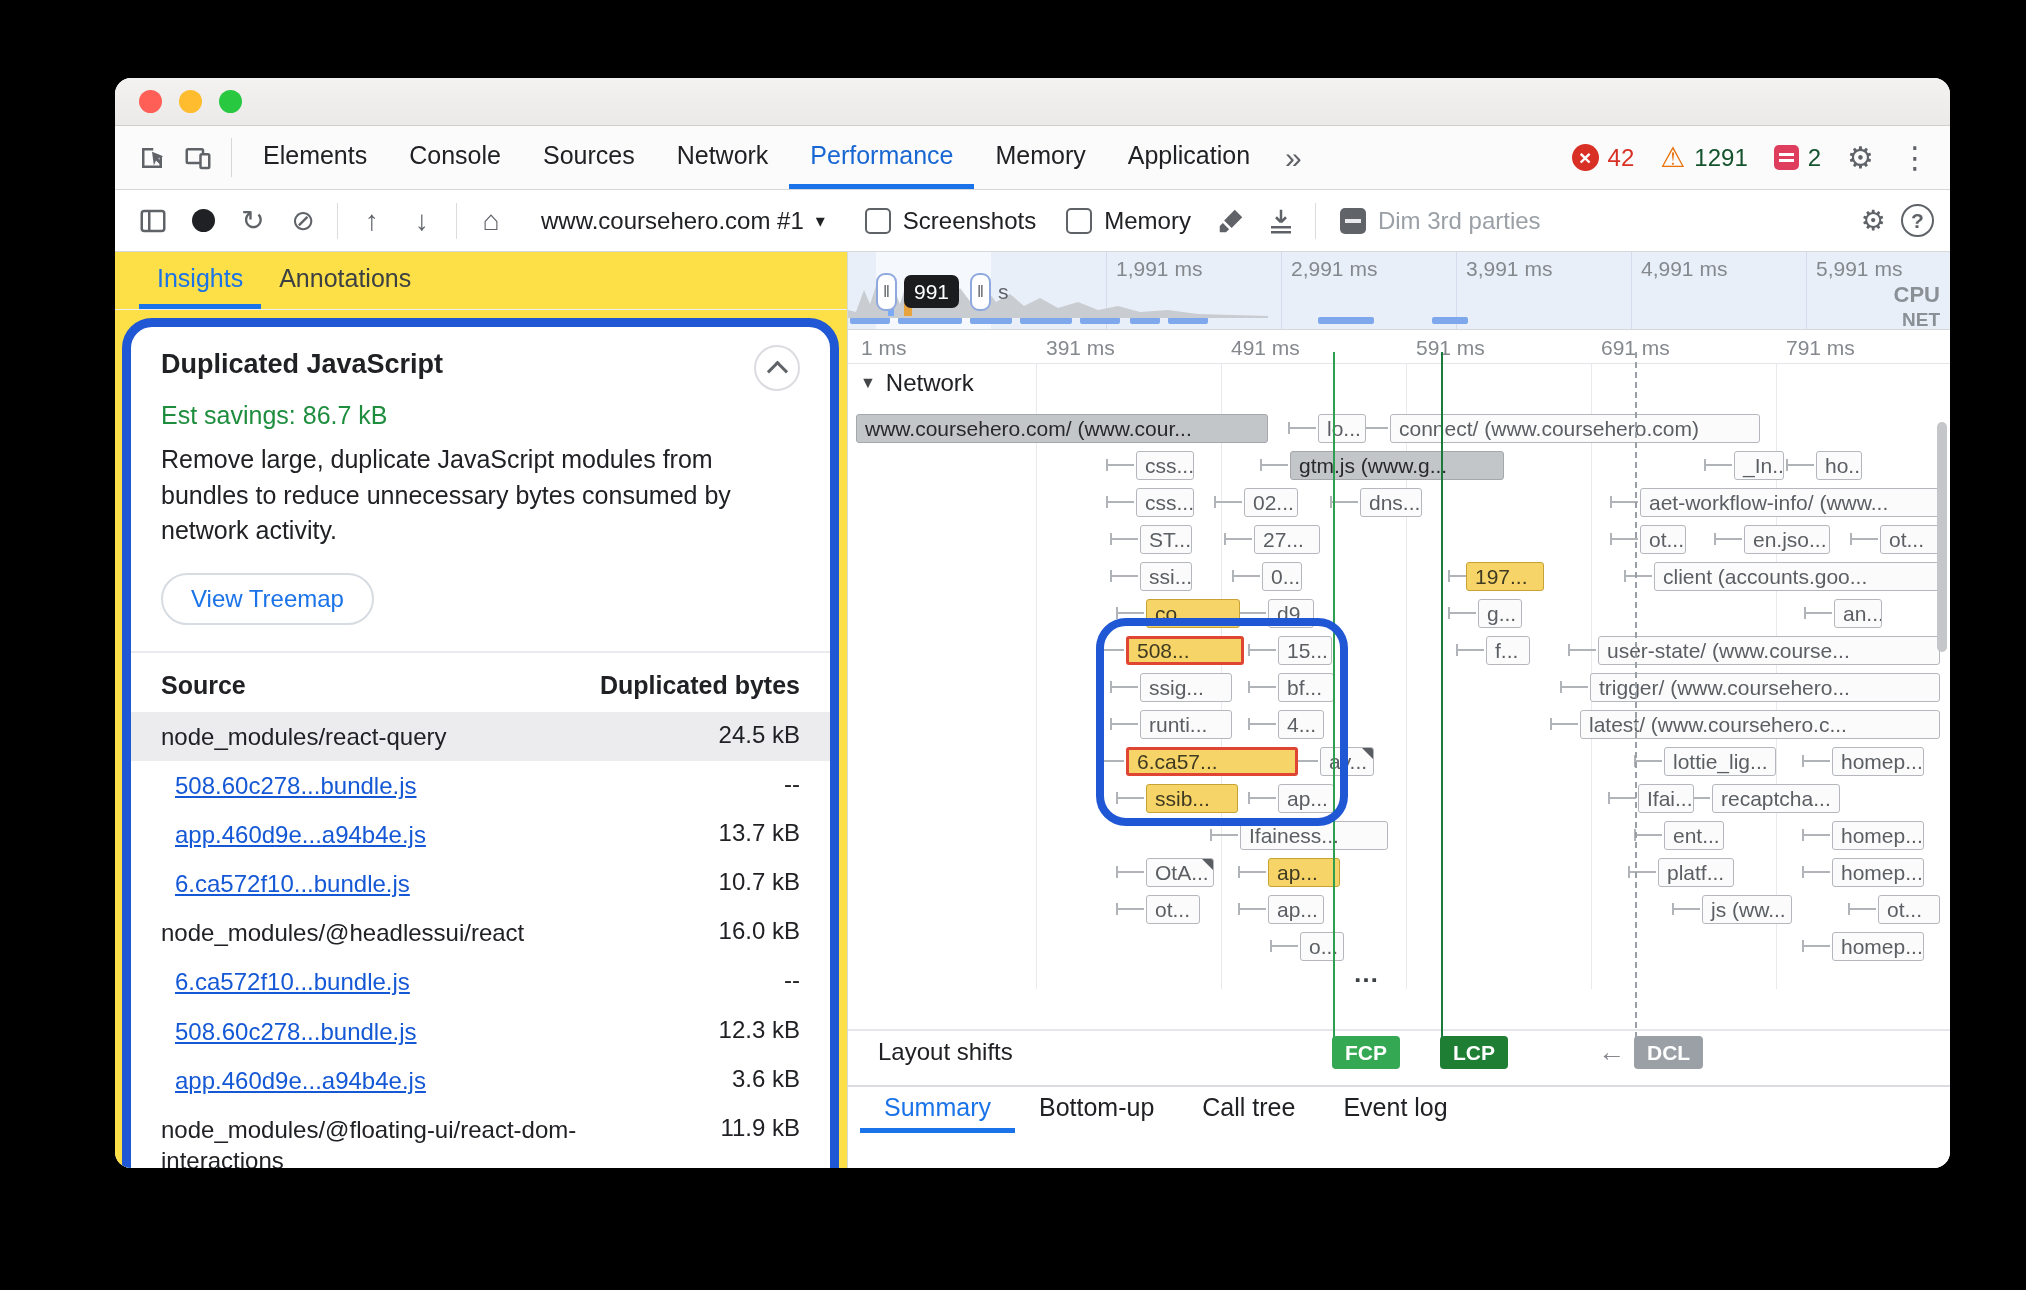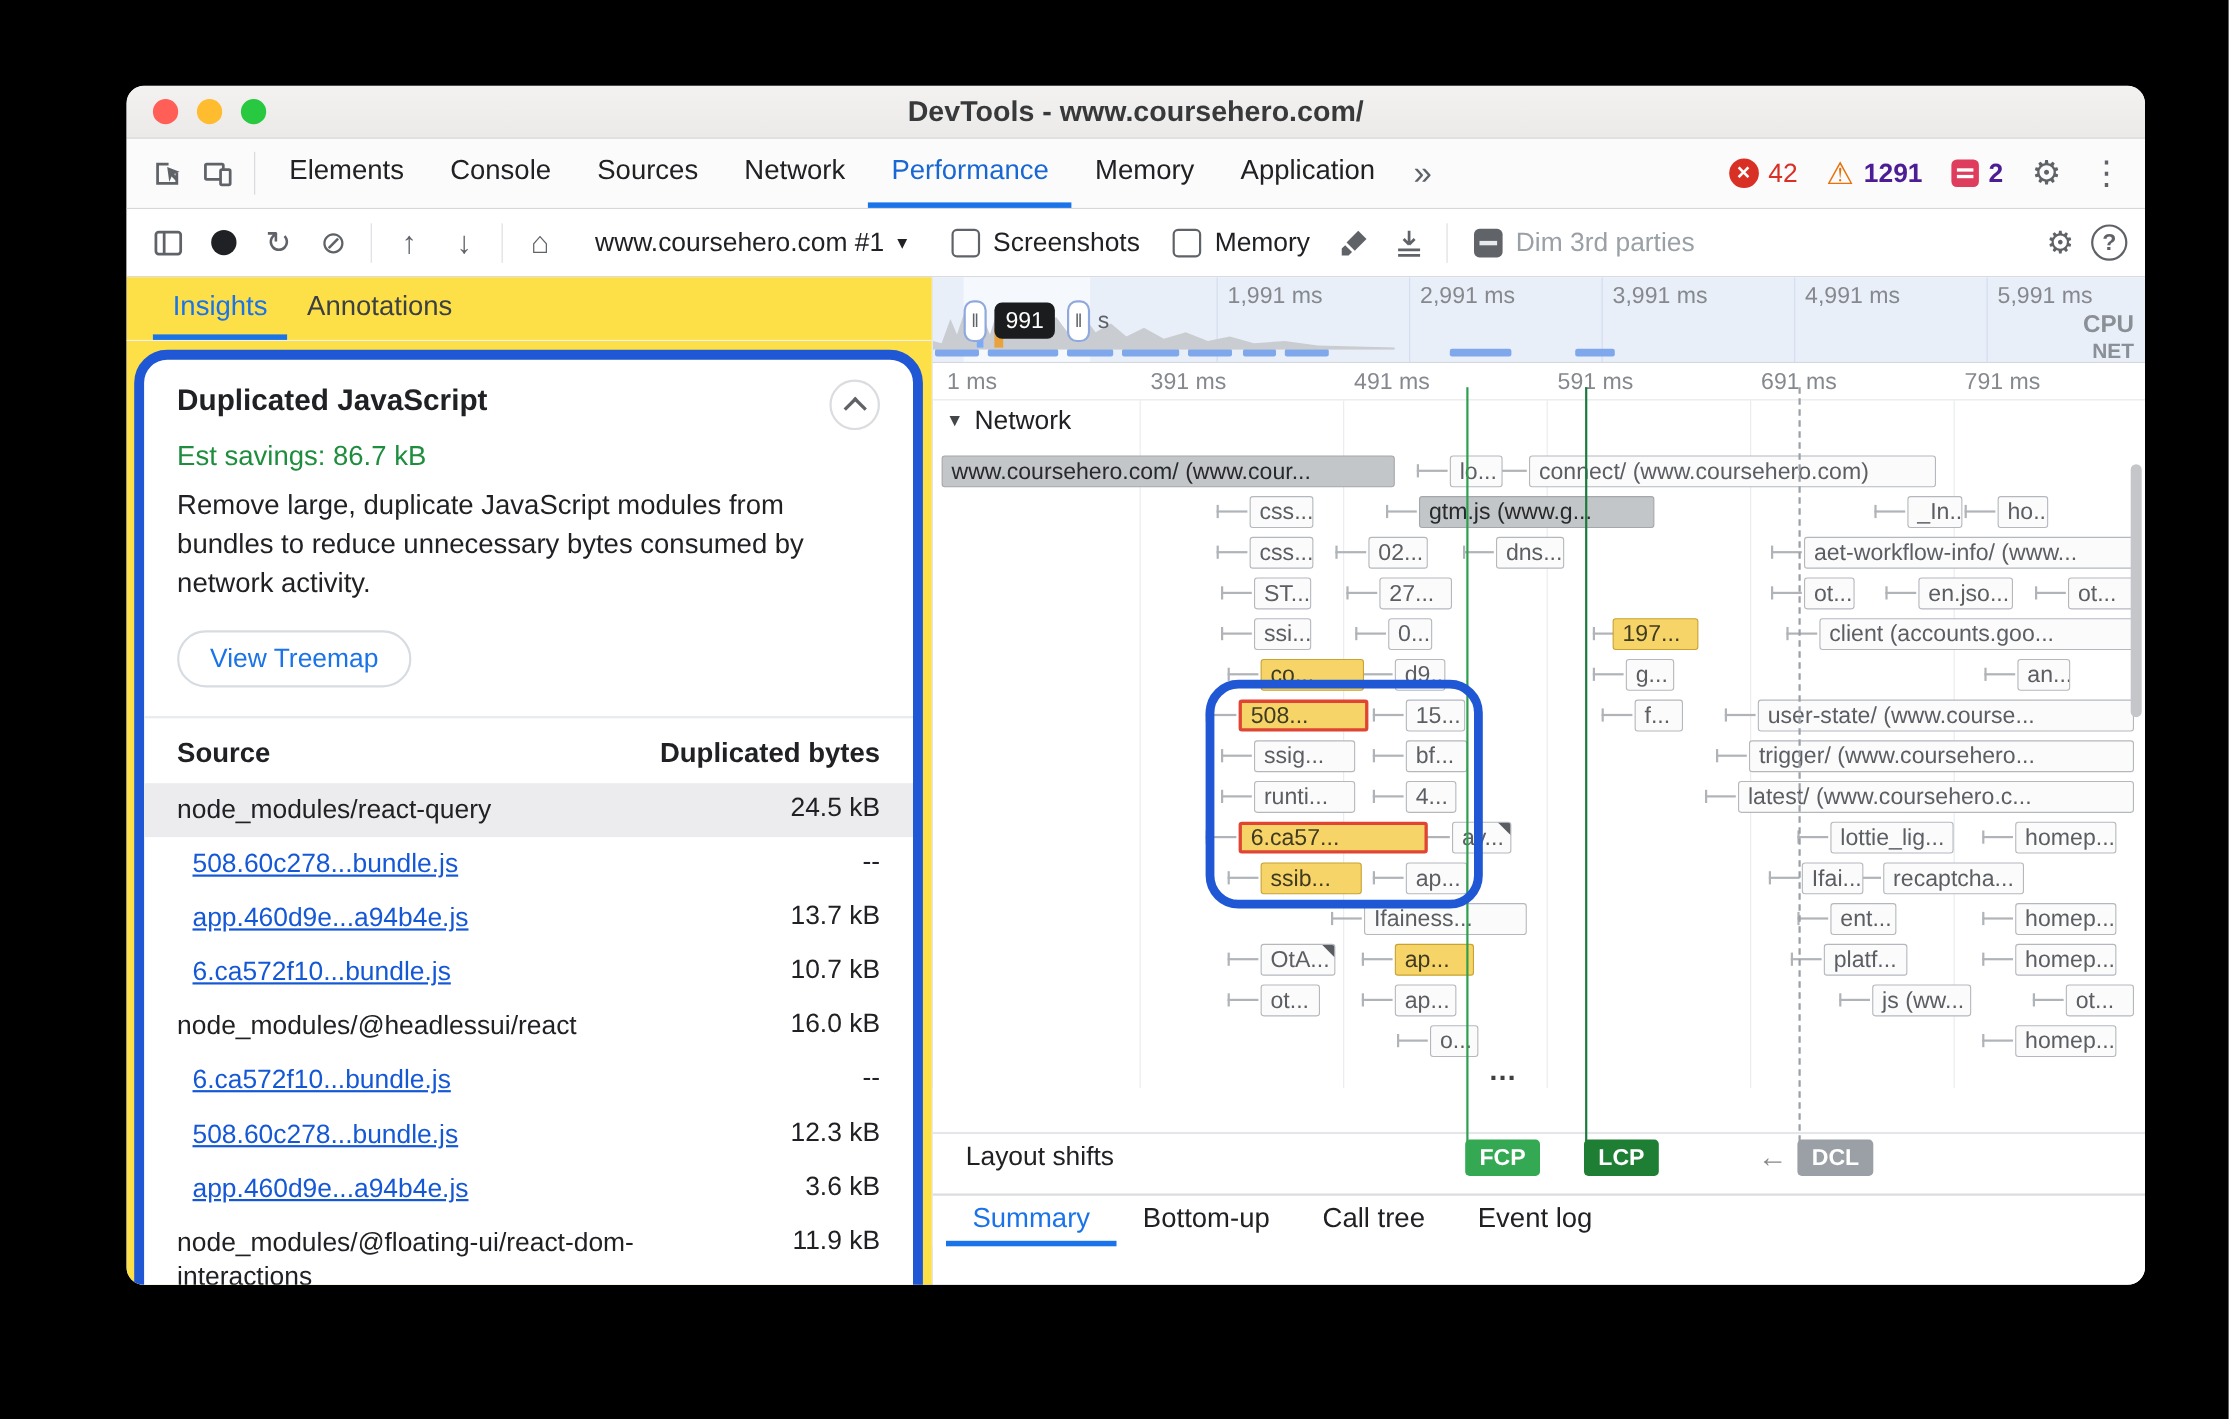--- a/index.html
+++ b/index.html
@@ -20,21 +20,21 @@
 .vsep{width:1px;background:#d5d8db;margin:12px 10px;}
 .tabs{display:flex;}
 .tab{display:flex;align-items:center;padding:0 21px;font-size:25px;color:#202124;border-bottom:5px solid transparent;}
 .tab.active{color:#1967d2;border-bottom-color:#1a73e8;font-weight:500;}
 .more-tabs{display:flex;align-items:center;padding:0 14px;font-size:30px;color:#5f6368;}
 .statuses{margin-left:auto;display:flex;align-items:center;gap:26px;padding-right:6px;}
 .count{display:flex;align-items:center;gap:9px;font-size:24px;}
 .err-dot{width:27px;height:27px;border-radius:50%;background:#d93025;color:#fff;display:flex;align-items:center;justify-content:center;font-size:21px;font-weight:700;line-height:1;}
 .count.err b{color:#d93025;font-weight:500;}
 .warn-tri{color:#e8710a;font-size:28px;line-height:1;}
-.count.warn b,.count.iss b{color:#4c1d95;font-weight:700;}
+.count.warn b,.count.iss b{color:#14532d;font-weight:400;}
 .iss-ic{width:25px;height:25px;border-radius:5px;background:#df3d5d;position:relative;}
 .iss-ic::after{content:"";position:absolute;left:5px;top:8px;width:15px;height:3px;background:#fff;box-shadow:0 6px 0 #fff;}
 .gear,.kebab{font-size:30px;color:#5f6368;display:flex;align-items:center;}
 
 
 .toolbar{height:62px;display:flex;align-items:center;gap:6px;padding:0 16px;border-bottom:1px solid #d5d8db;background:#fff;}
 .ti{width:44px;height:44px;display:flex;align-items:center;justify-content:center;color:#5f6368;font-size:28px;border-radius:6px;}
 .rec-dot{width:23px;height:23px;border-radius:50%;background:#202124;display:inline-block;}
 .tsep{width:1px;height:36px;background:#dadce0;margin:0 6px;}
 .target-select{display:flex;align-items:center;gap:12px;margin:0 10px;padding:8px 12px;font-size:24px;color:#202124;}
@@ -124,21 +124,20 @@
 <body>
 
 <div class="window">
 
   <div class="titlebar">
     <div class="traffic">
       <span class="tl red"></span>
       <span class="tl yellow"></span>
       <span class="tl green"></span>
     </div>
-    <div class="win-title">DevTools - www.coursehero.com/</div>
   </div>
 
   <div class="tabbar">
     <span class="tbi">
       <svg width="30" height="30" viewBox="0 0 24 24">
           <path fill="currentColor" d="M4 4h9v2H6v12h12v-7h2v9H4z"></path>
           <path fill="currentColor" d="M12 7l9 3.5-4 1.7 3 3-1.8 1.8-3-3L13.5 18z"></path>
         </svg>
     </span>
     <span class="tbi">

